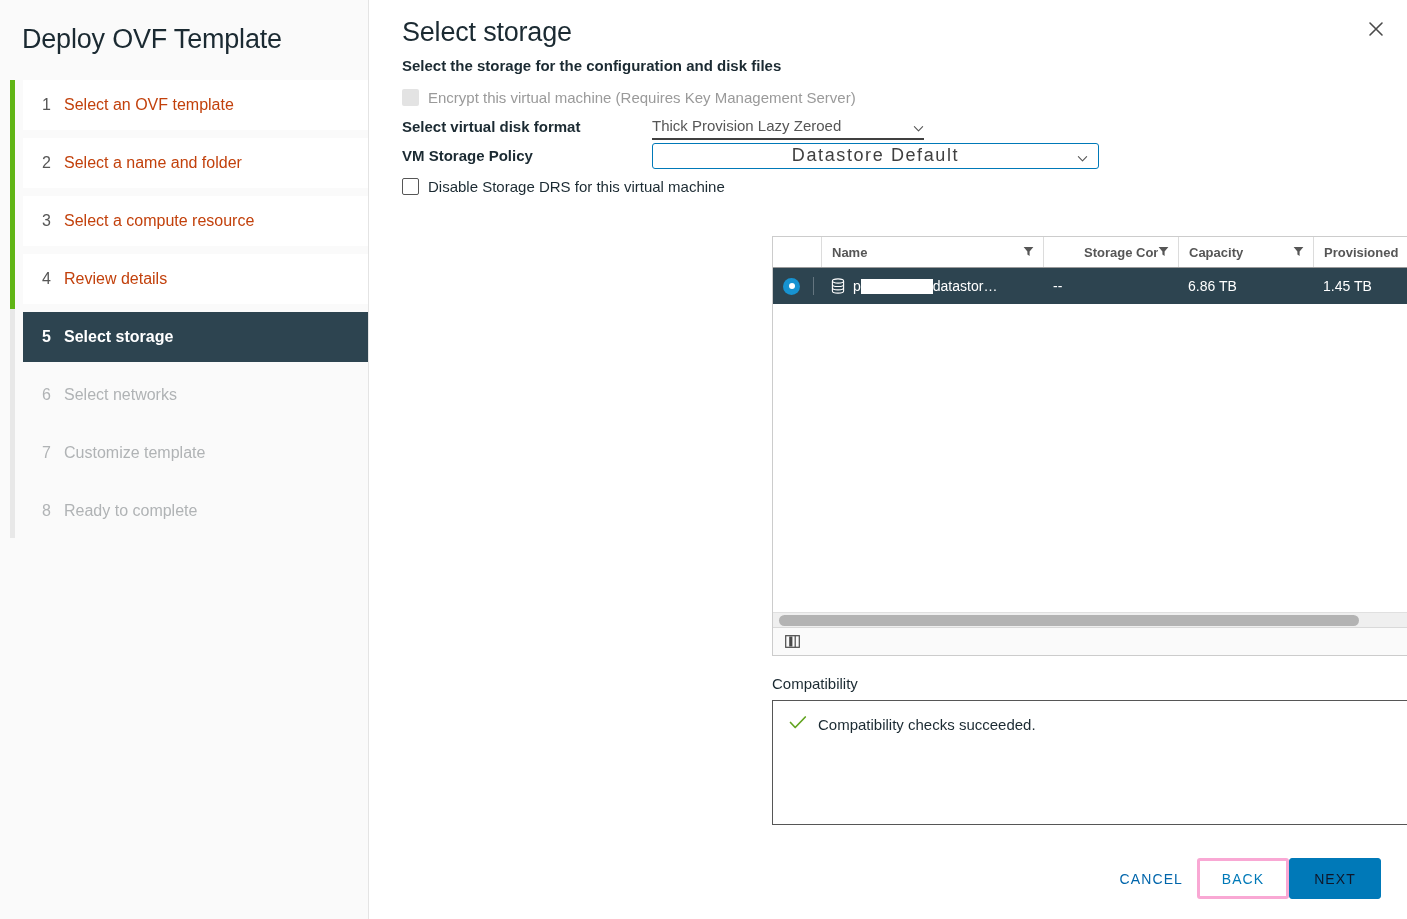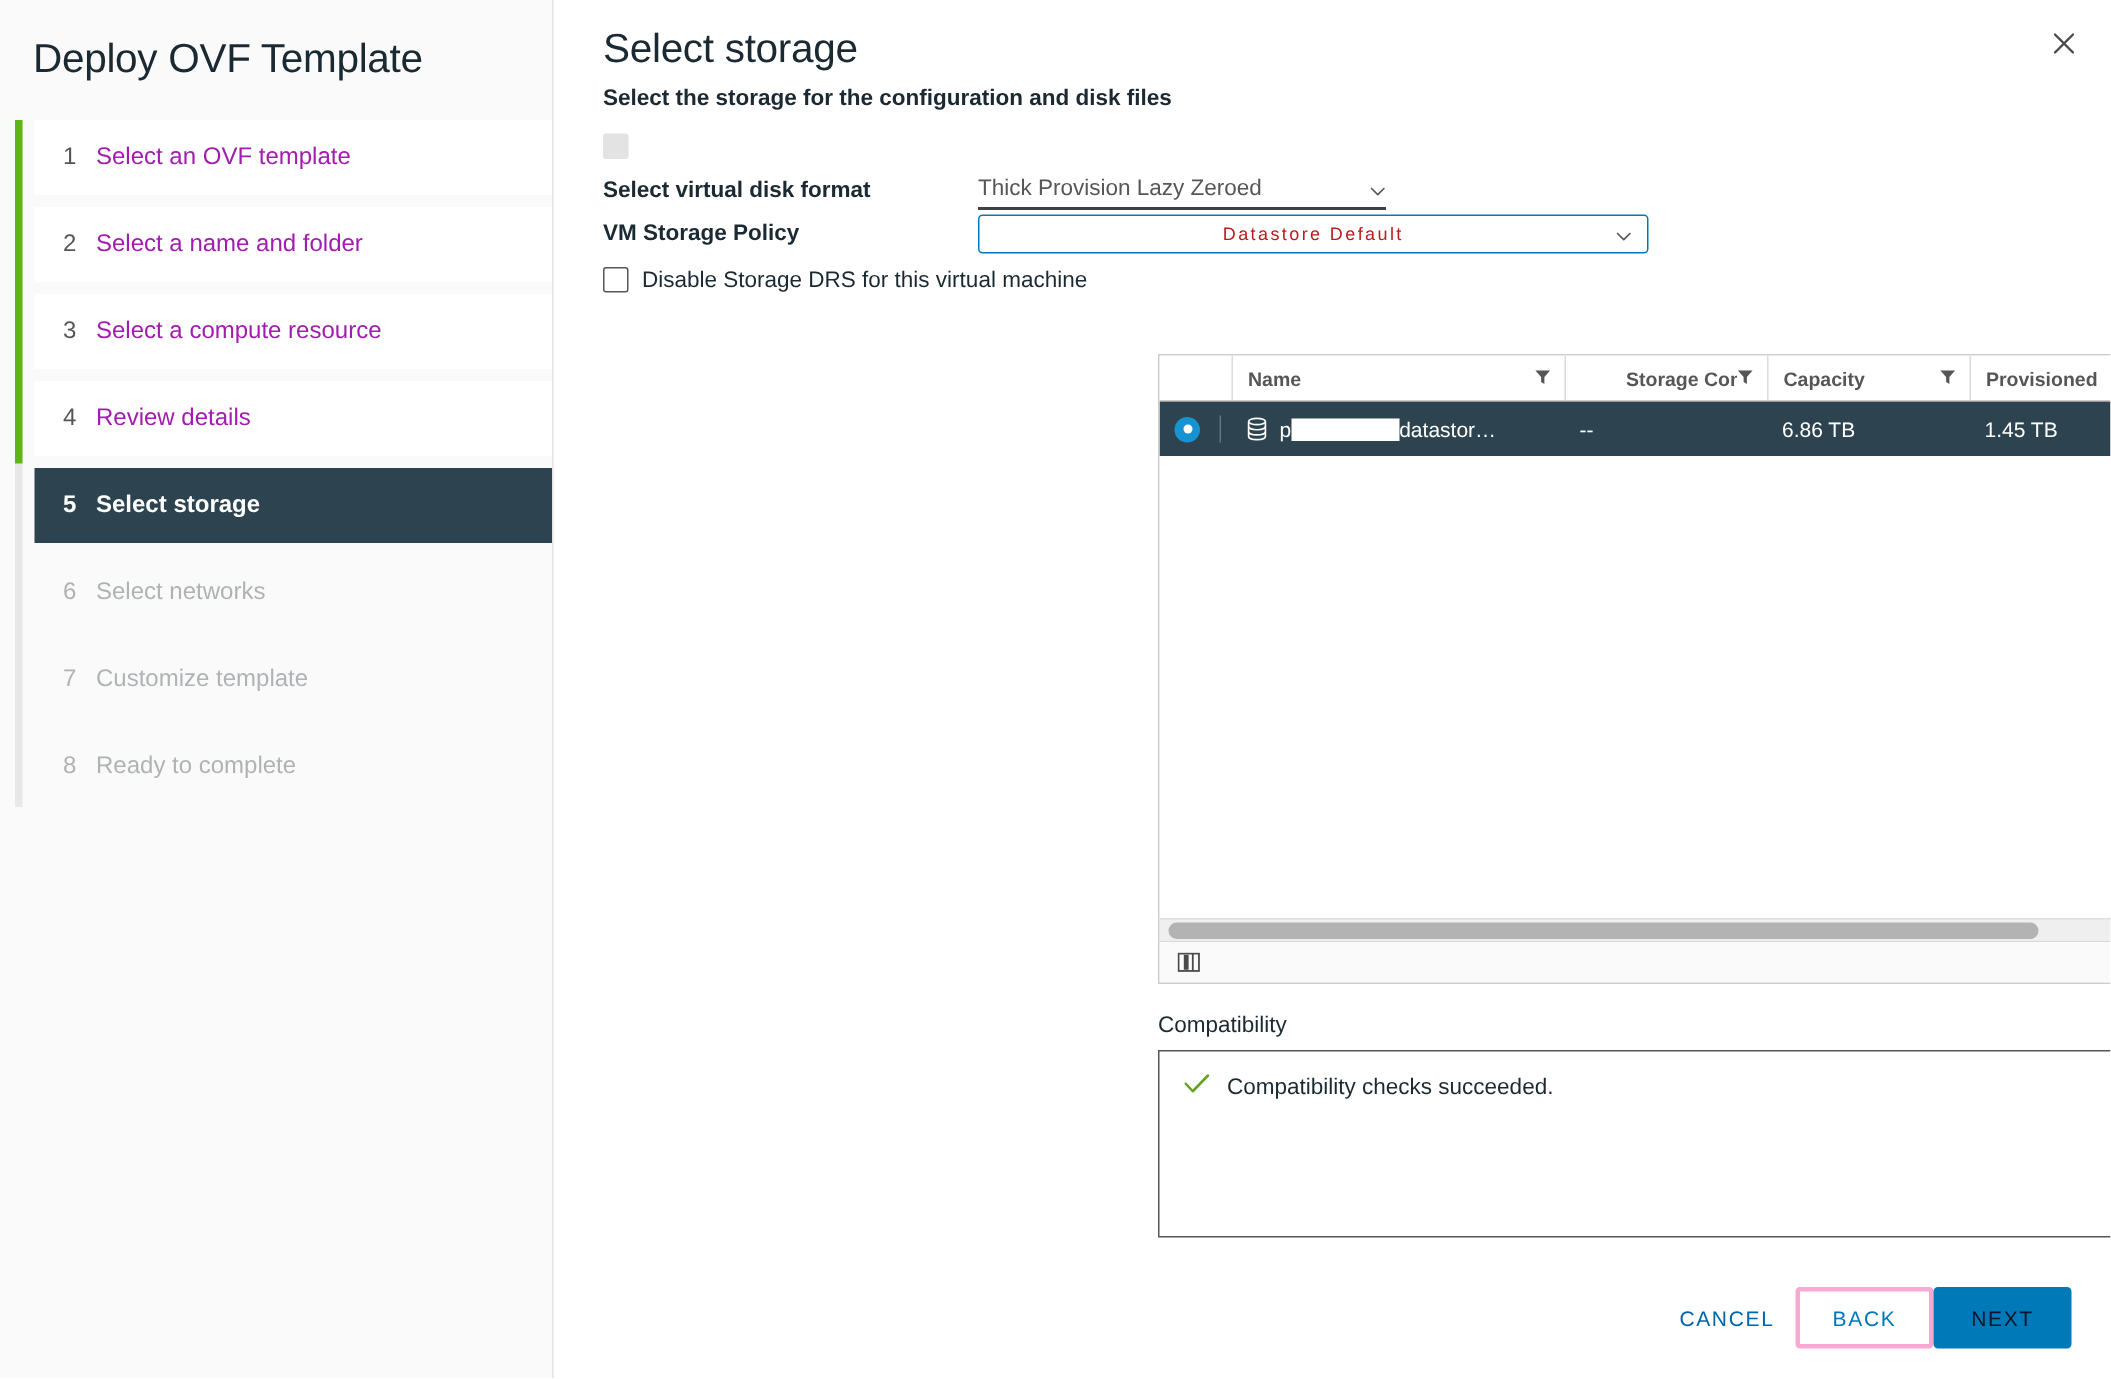--- a/index.html
+++ b/index.html
@@ -68,21 +68,21 @@
     cursor: pointer;
   }
   .step .num {
     font-size: 16px;
     color: #565656;
     width: 22px;
     flex: 0 0 22px;
   }
   .step .lbl {
     font-size: 16px;
-    color: #a21caf;
+    color: #c2410c;
   }
   .step.future { background: transparent; cursor: default; }
   .step.future .num, .step.future .lbl { color: #b0b3b5; }
   .step.active {
     background: #2d4450;
   }
   .step.active .num, .step.active .lbl {
     color: #ffffff;
     font-weight: bold;
   }
@@ -178,22 +178,22 @@
     height: 26px;
     border: 1px solid #0079b8;
     border-radius: 3px;
     background: #fff;
     display: flex;
     align-items: center;
     justify-content: center;
     cursor: pointer;
   }
   .policy-select .val {
-    font-size: 12px;
-    color: #b91c1c;
+    font-size: 18px;
+    color: #404040;
     letter-spacing: 1.6px;
   }
   .policy-select .caret {
     position: absolute;
     right: 10px;
   }
 
   
   .table-wrap {
     position: absolute;
@@ -417,20 +417,21 @@
       </svg>
     </div>
 
     <div class="page-title">Select storage</div>
     <div class="subtitle">Select the storage for the configuration and disk files</div>
 
     <div class="form-block">
 
       <div class="form-row">
         <span class="chk disabled"></span>
+        <span class="chk-label disabled">Encrypt this virtual machine (Requires Key Management Server)</span>
       </div>
 
       <div class="form-row">
         <span class="form-label">Select virtual disk format</span>
         <div class="disk-format-select">
           <span class="val">Thick Provision Lazy Zeroed</span>
           <span class="caret">
             <svg width="11" height="11" viewBox="0 0 12 12" aria-hidden="true">
               <path d="M1.5 4 L6 8.5 L10.5 4" stroke="#565656" stroke-width="1.2" fill="none" stroke-linecap="round" stroke-linejoin="round"></path>
             </svg>

